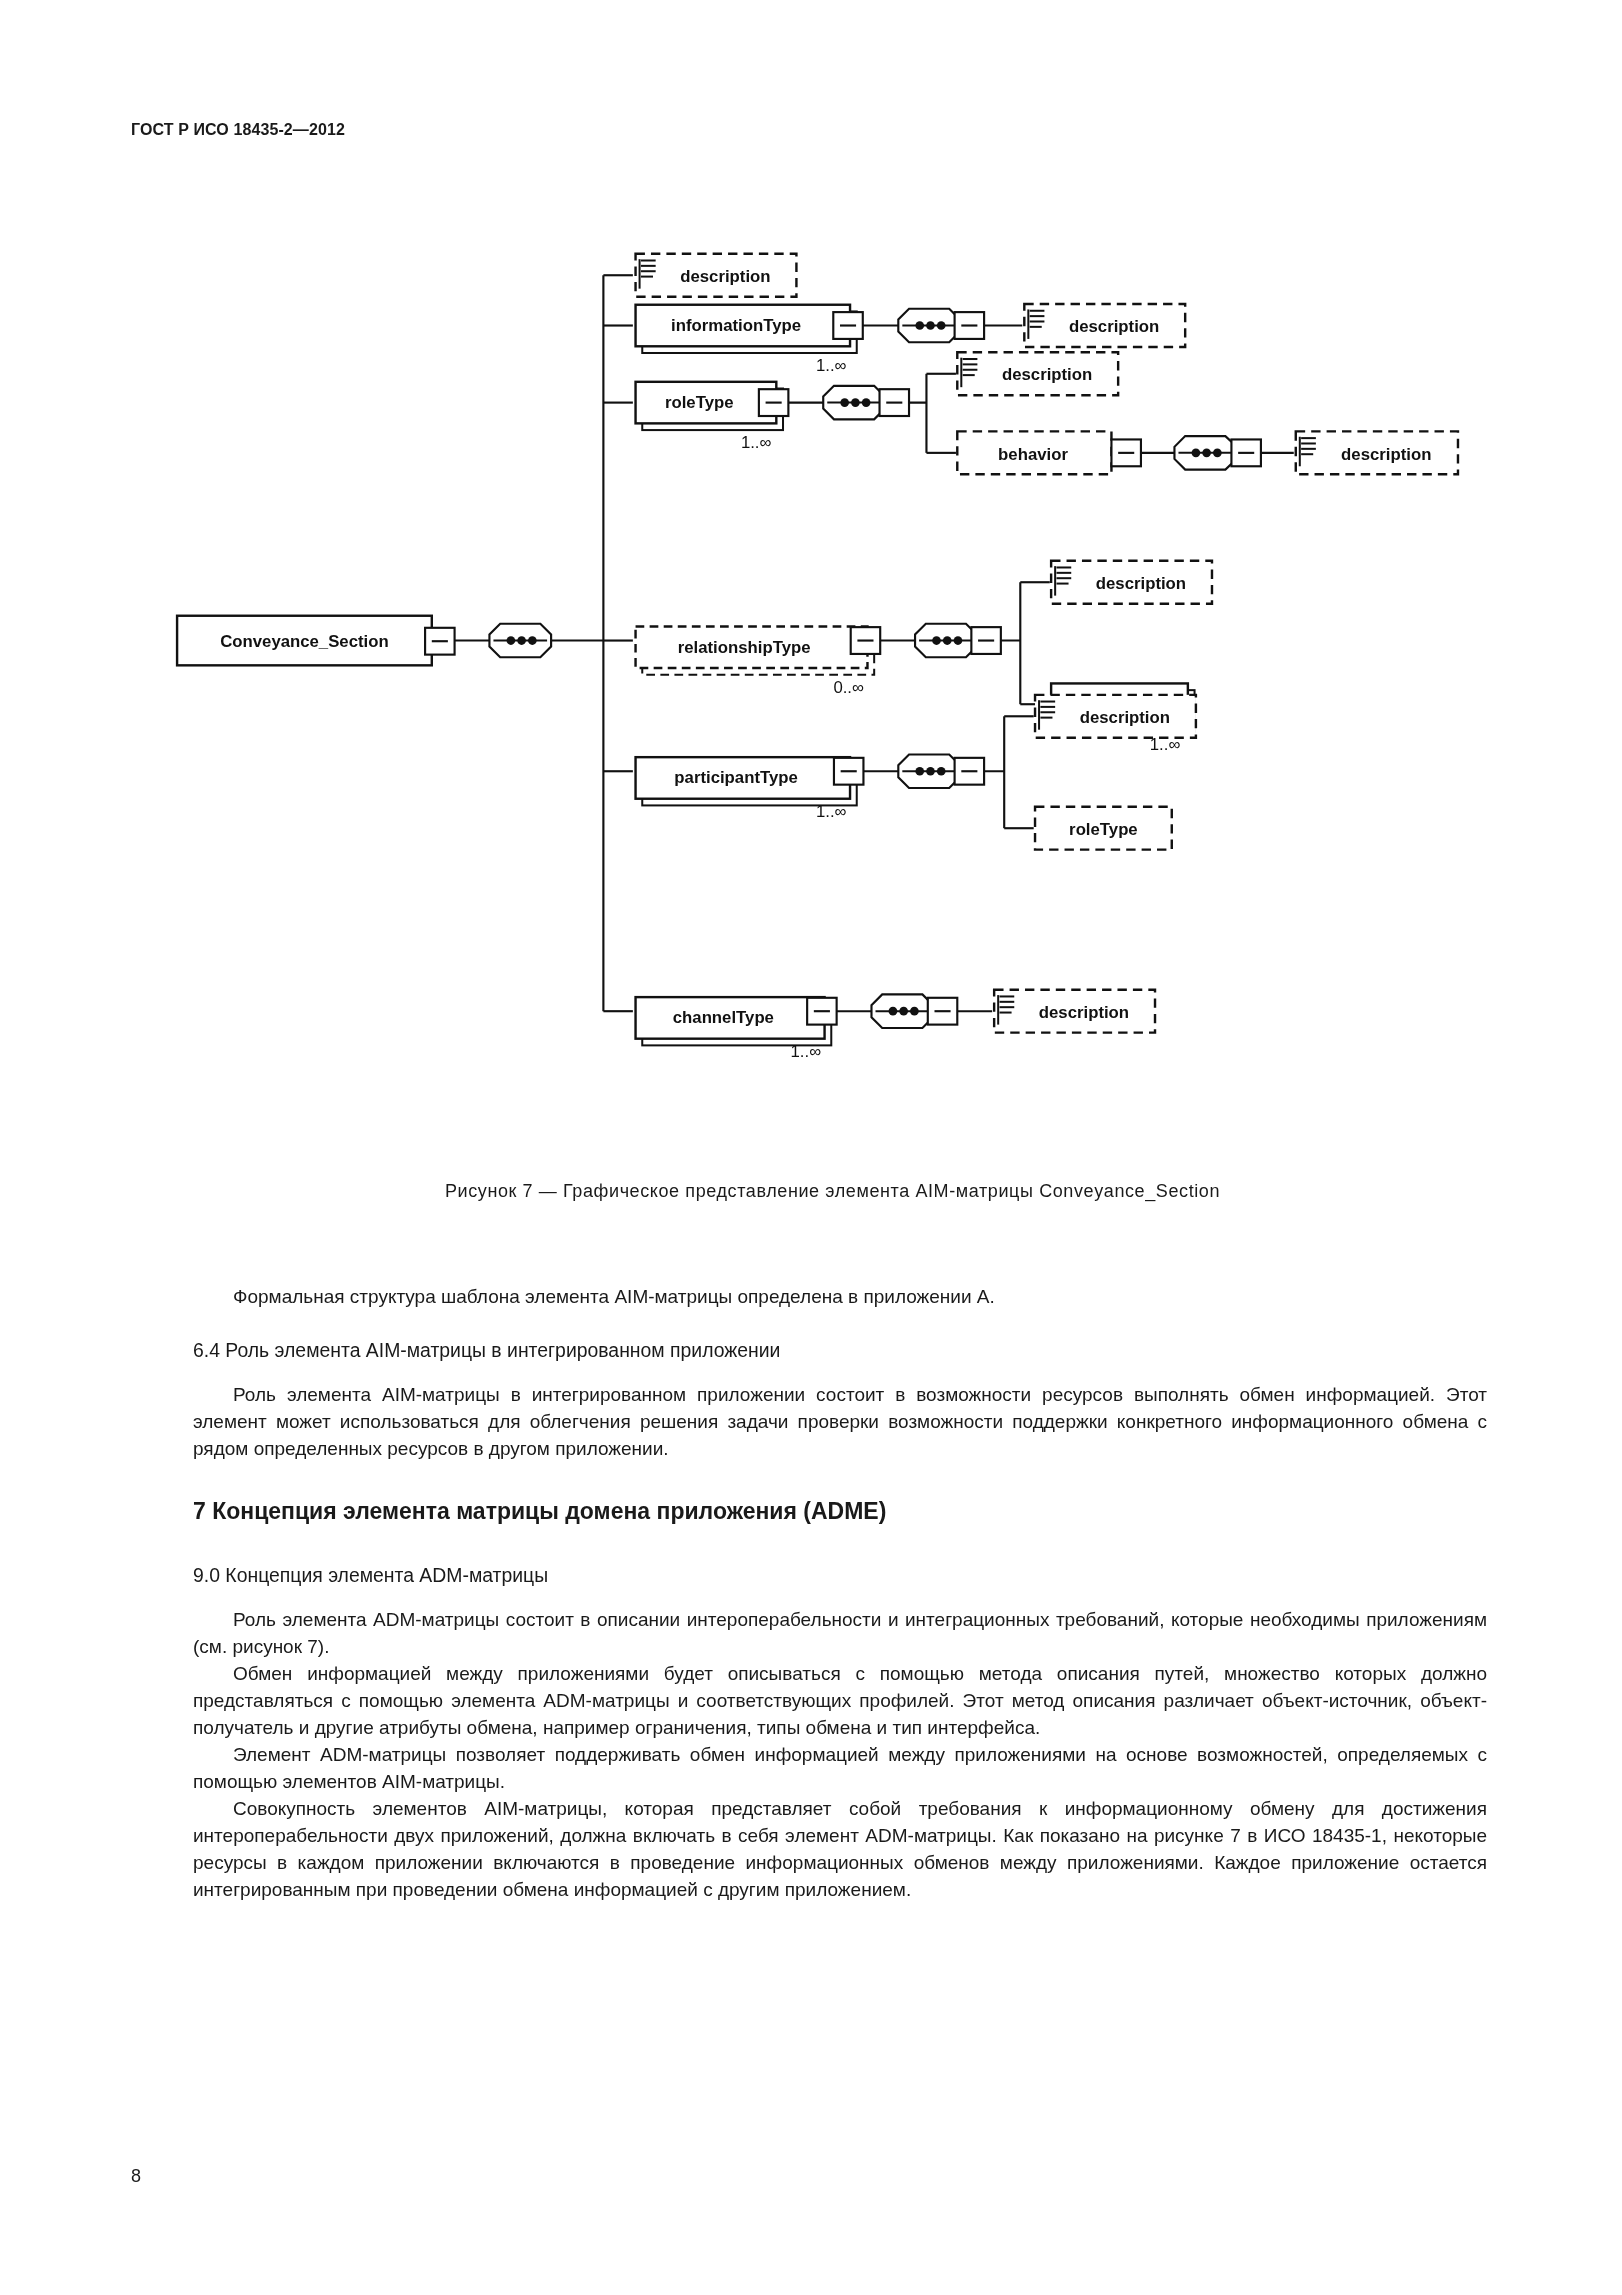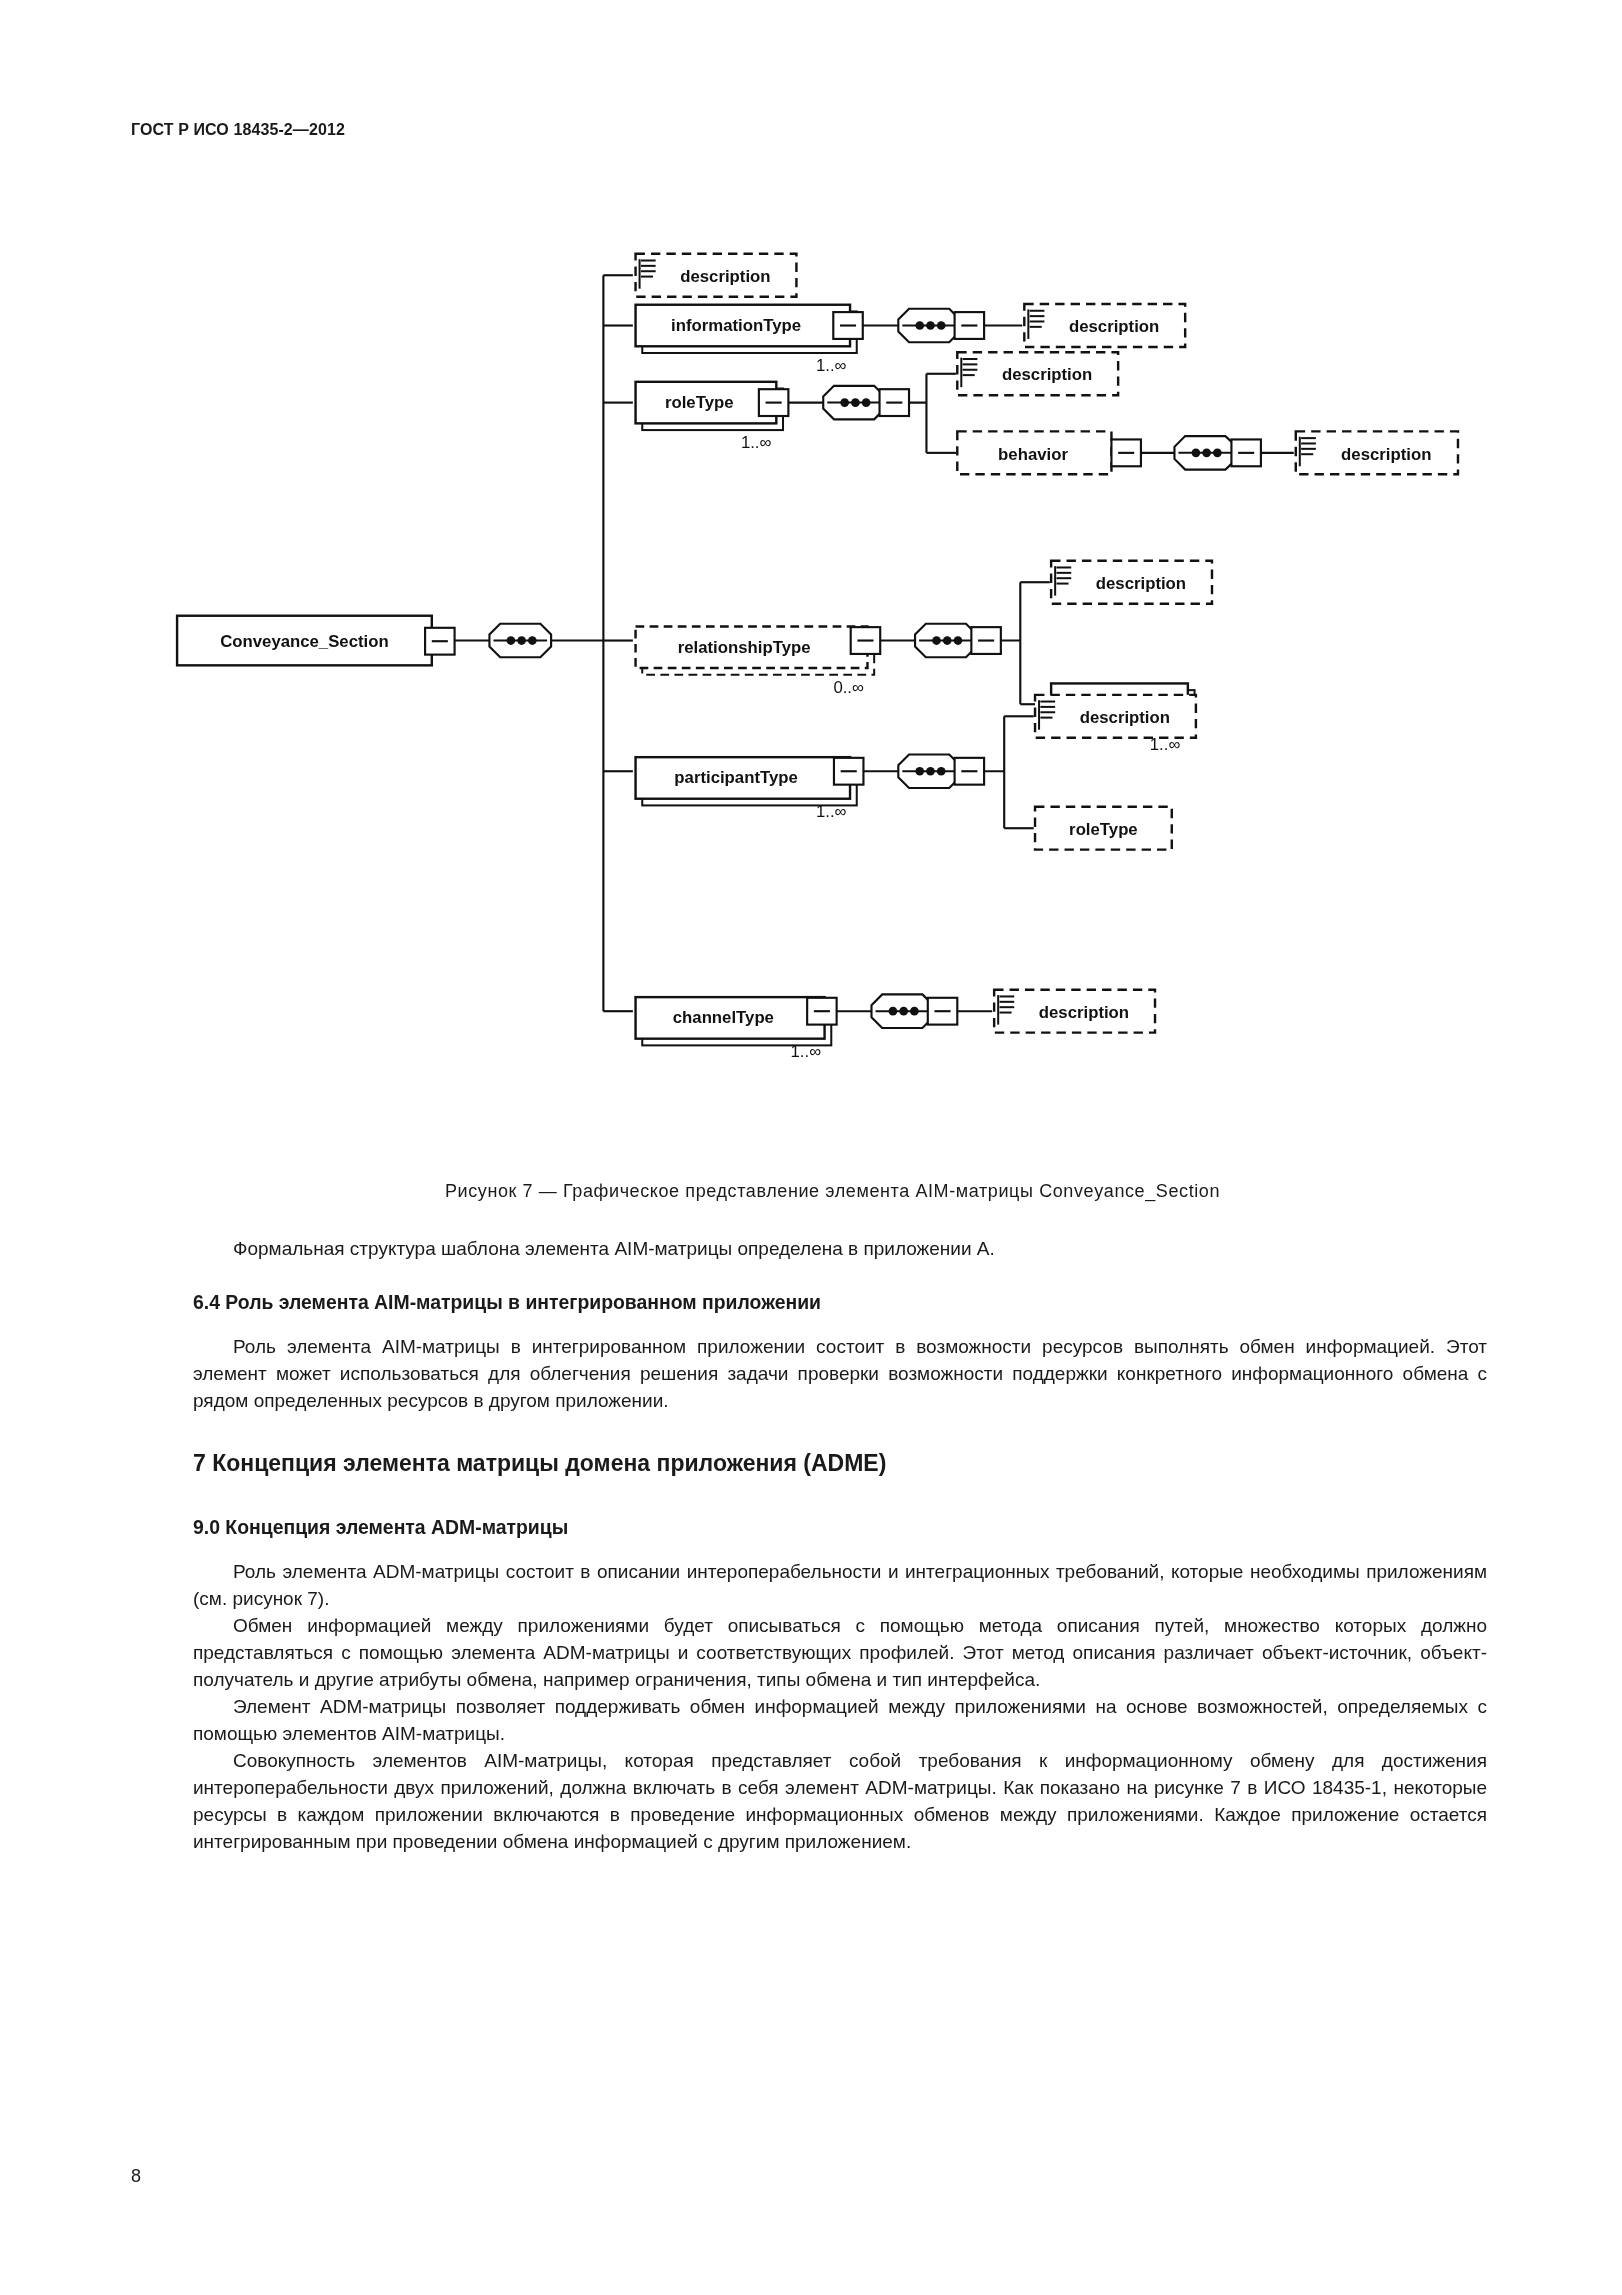--- a/index.html
+++ b/index.html
@@ -64,33 +64,34 @@
     letter-spacing: 0.6px;
     white-space: nowrap;
     margin-left: 21px;
   }
 
   
   .body-block {
     position: absolute;
     left: 193px;
     width: 1294px;
+    margin-top: 48px;
   }
   p.para {
     margin: 0;
     font-size: 19px;
     line-height: 27px;
     text-align: justify;
     text-indent: 40px;
     hyphens: manual;
   }
   h3.h-sub {
     margin: 0;
     font-size: 19.4px;
-    font-weight: bold;
+    font-weight: normal;
     line-height: 27px;
   }
   h2.h-main {
     margin: 0;
     font-size: 23px;
     font-weight: bold;
     line-height: 29.5px;
   }
   .gap-s { height: 17.4px; }
   .gap-m { height: 27px; }

